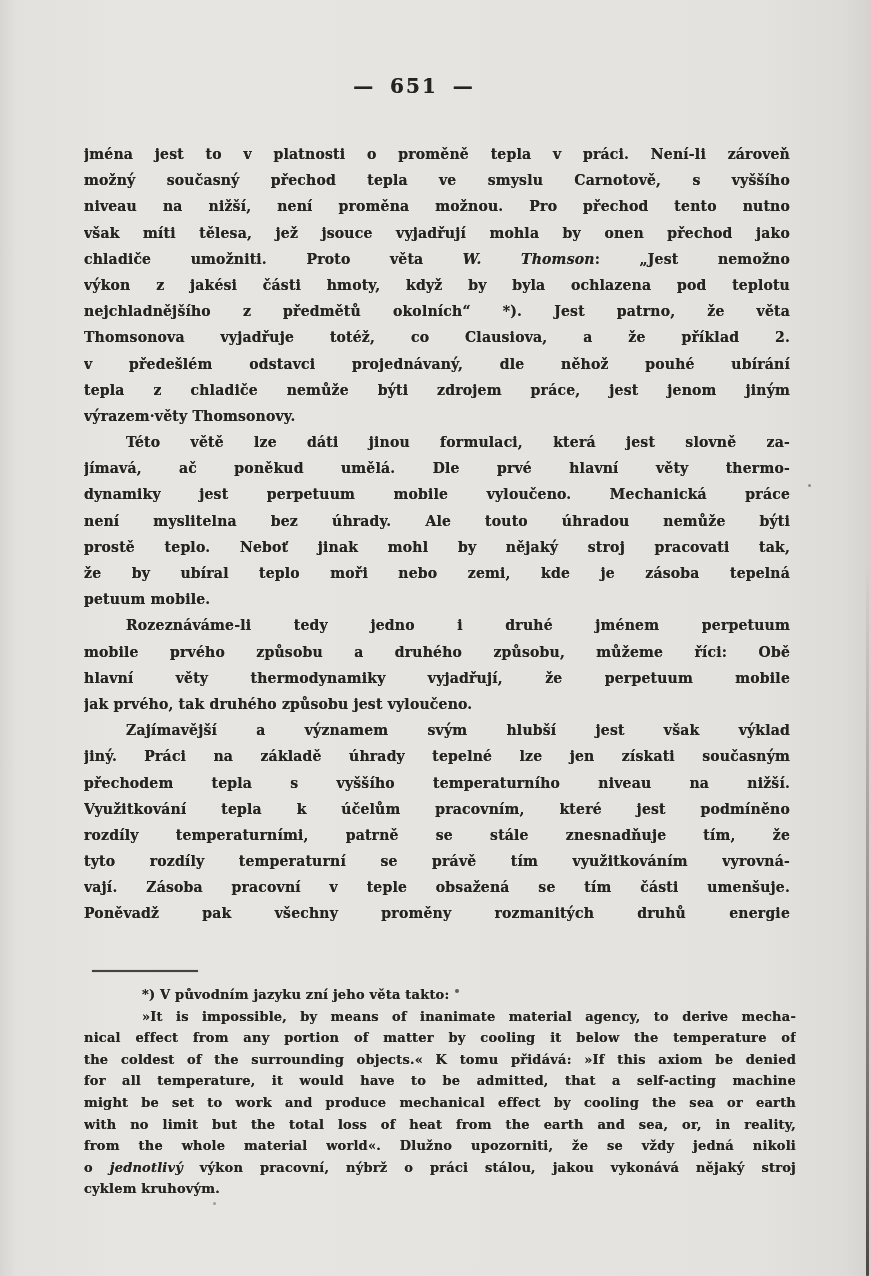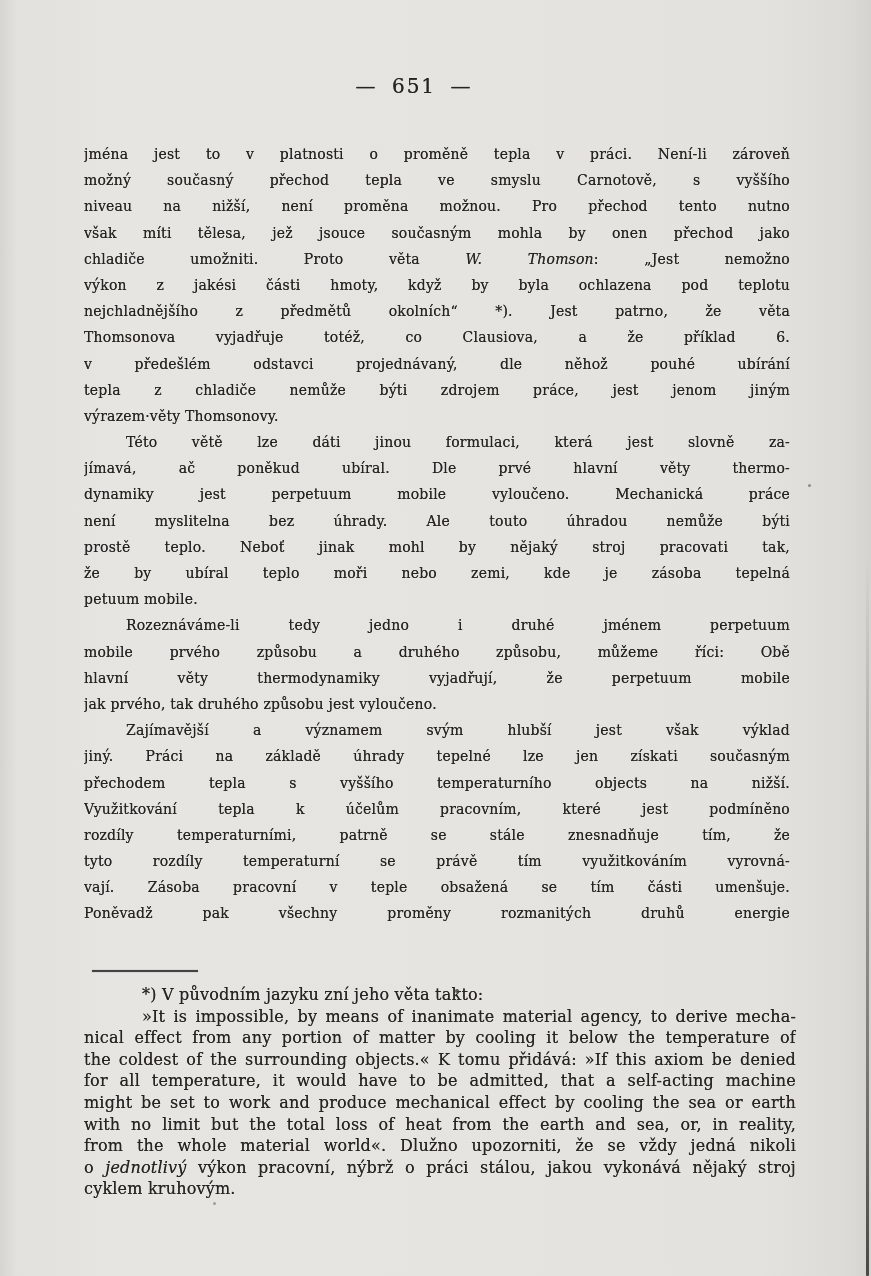--- a/index.html
+++ b/index.html
@@ -11,40 +11,41 @@
   .page {
     position: relative;
     width: 871px; height: 1276px;
     overflow: hidden;
     color: var(--ink, #262421);
     background:
       linear-gradient(90deg,
         #d6d5d2 0px, #e2e1de 16px, #e6e5e2 120px,
         var(--paper, #e5e4e1) 430px, #e3e2df 760px,
         #dcdbd8 845px, #d4d3d0 871px);
+    font-weight: bold;
   }
   .pagenum {
     position: absolute; top: 74px; left: 84px; width: 660px;
     text-align: center;
     font-size: 20px; letter-spacing: 2px;
     word-spacing: 6px;
     text-shadow: 0 0 0.5px rgba(38,36,33,0.75);
   }
   .textblock {
     position: absolute; left: 84px;
     text-shadow: 0 0 0.5px rgba(38,36,33,0.75);
     letter-spacing: 0.2px;
   }
   .main {
     top: 141px; width: 706px;
     font-size: 14px; line-height: 26.2px;
   }
   .footnote {
     top: 984px; width: 712px;
-    font-size: 16px; line-height: 21.6px;
+    font-size: 13px; line-height: 21.6px;
   }
   .line {
     text-align: justify;
     text-align-last: left;
     overflow: hidden;
     white-space: normal;
   }
   .main .line { height: 26.2px; }
   .footnote .line { height: 21.6px; }
   .line.justify { text-align-last: justify; }
@@ -77,42 +78,42 @@
 </head>
 <body>
 
 <div class="page" style="--paper: #e5e4e1; --ink: #262421;">
   <div class="pagenum">— 651 —</div>
 
   <div class="textblock main">
       <div class="line justify"><span>jména jest to v platnosti o proměně tepla v práci. Není-li zároveň</span></div>
       <div class="line justify"><span>možný současný přechod tepla ve smyslu Carnotově, s vyššího</span></div>
       <div class="line justify"><span>niveau na nižší, není proměna možnou. Pro přechod tento nutno</span></div>
-      <div class="line justify"><span>však míti tělesa, jež jsouce současným mohla by onen přechod jako</span></div>
+      <div class="line justify"><span>však míti tělesa, jež jsouce vyjadřují mohla by onen přechod jako</span></div>
       <div class="line justify"><span>chladiče umožniti. Proto věta </span><span class="it">W. Thomson</span><span>: „Jest nemožno</span></div>
       <div class="line justify"><span>výkon z jakési části hmoty, když by byla ochlazena pod teplotu</span></div>
       <div class="line justify"><span>nejchladnějšího z předmětů okolních“ *). Jest patrno, že věta</span></div>
-      <div class="line justify"><span>Thomsonova vyjadřuje totéž, co Clausiova, a že příklad 6.</span></div>
+      <div class="line justify"><span>Thomsonova vyjadřuje totéž, co Clausiova, a že příklad 2.</span></div>
       <div class="line justify"><span>v předešlém odstavci projednávaný, dle něhož pouhé ubírání</span></div>
       <div class="line justify"><span>tepla z chladiče nemůže býti zdrojem práce, jest jenom jiným</span></div>
       <div class="line"><span>výrazem·věty Thomsonovy.</span></div>
       <div class="line indent justify"><span>Této větě lze dáti jinou formulaci, která jest slovně za-</span></div>
-      <div class="line justify"><span>jímavá, ač poněkud ubíral. Dle prvé hlavní věty thermo-</span></div>
+      <div class="line justify"><span>jímavá, ač poněkud umělá. Dle prvé hlavní věty thermo-</span></div>
       <div class="line justify"><span>dynamiky jest perpetuum mobile vyloučeno. Mechanická práce</span></div>
       <div class="line justify"><span>není myslitelna bez úhrady. Ale touto úhradou nemůže býti</span></div>
       <div class="line justify"><span>prostě teplo. Neboť jinak mohl by nějaký stroj pracovati tak,</span></div>
       <div class="line justify"><span>že by ubíral teplo moři nebo zemi, kde je zásoba tepelná</span></div>
       <div class="line"><span>petuum mobile.</span></div>
       <div class="line indent justify"><span>Rozeznáváme-li tedy jedno i druhé jménem perpetuum</span></div>
       <div class="line justify"><span>mobile prvého způsobu a druhého způsobu, můžeme říci: Obě</span></div>
       <div class="line justify"><span>hlavní věty thermodynamiky vyjadřují, že perpetuum mobile</span></div>
       <div class="line"><span>jak prvého, tak druhého způsobu jest vyloučeno.</span></div>
       <div class="line indent justify"><span>Zajímavější a významem svým hlubší jest však výklad</span></div>
       <div class="line justify"><span>jiný. Práci na základě úhrady tepelné lze jen získati současným</span></div>
-      <div class="line justify"><span>přechodem tepla s vyššího temperaturního objects na nižší.</span></div>
+      <div class="line justify"><span>přechodem tepla s vyššího temperaturního niveau na nižší.</span></div>
       <div class="line justify"><span>Využitkování tepla k účelům pracovním, které jest podmíněno</span></div>
       <div class="line justify"><span>rozdíly temperaturními, patrně se stále znesnadňuje tím, že</span></div>
       <div class="line justify"><span>tyto rozdíly temperaturní se právě tím využitkováním vyrovná-</span></div>
       <div class="line justify"><span>vají. Zásoba pracovní v teple obsažená se tím části umenšuje.</span></div>
       <div class="line justify"><span>Poněvadž pak všechny proměny rozmanitých druhů energie</span></div>
     </div>
 
   <div class="fn-divider"></div>
 
   <div class="textblock footnote">

